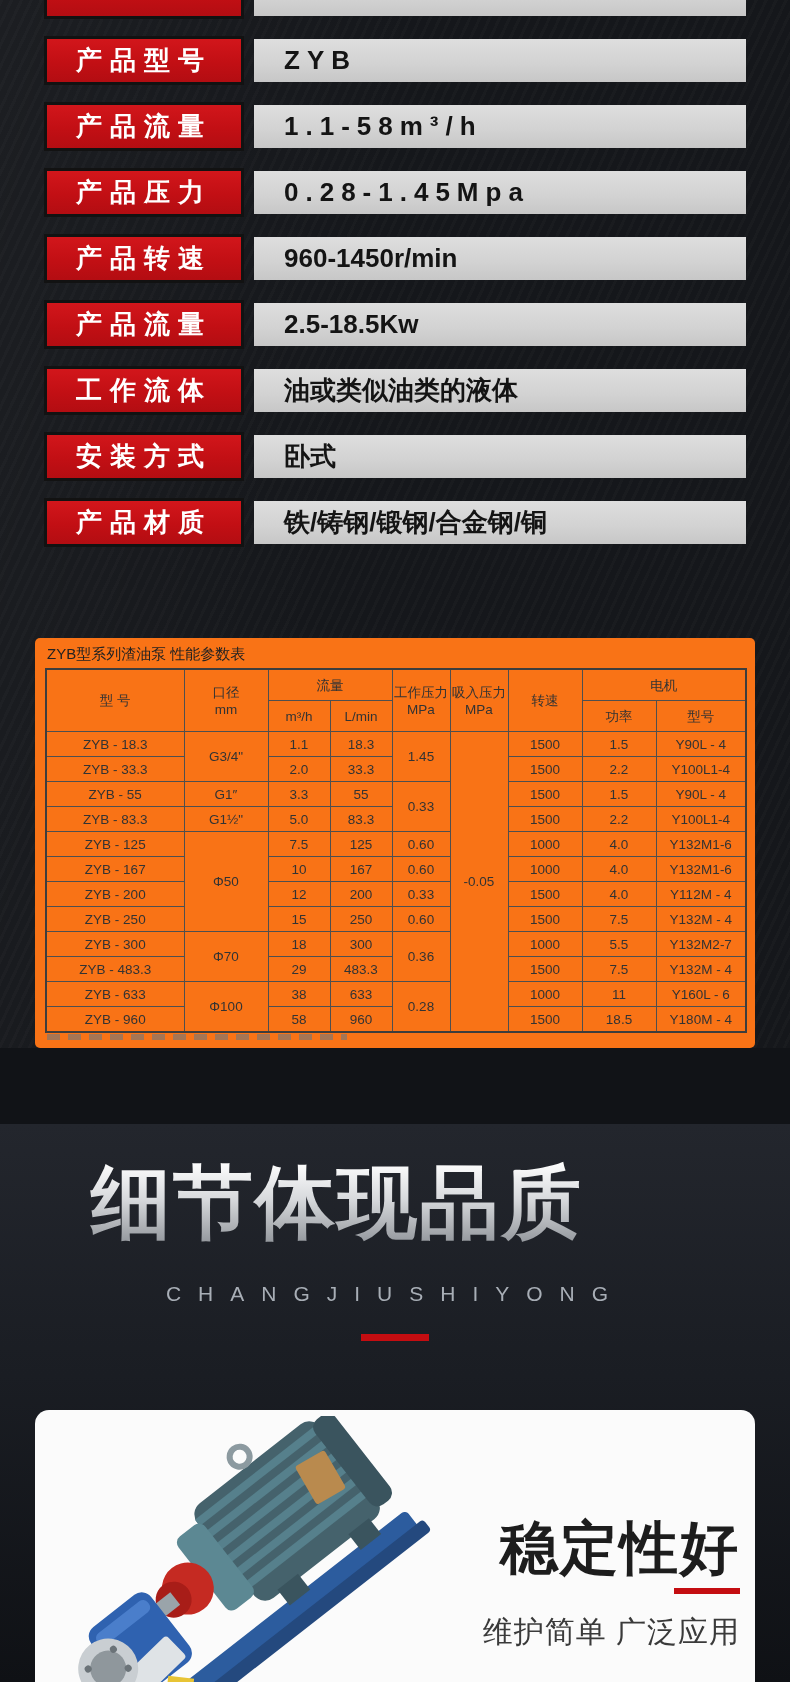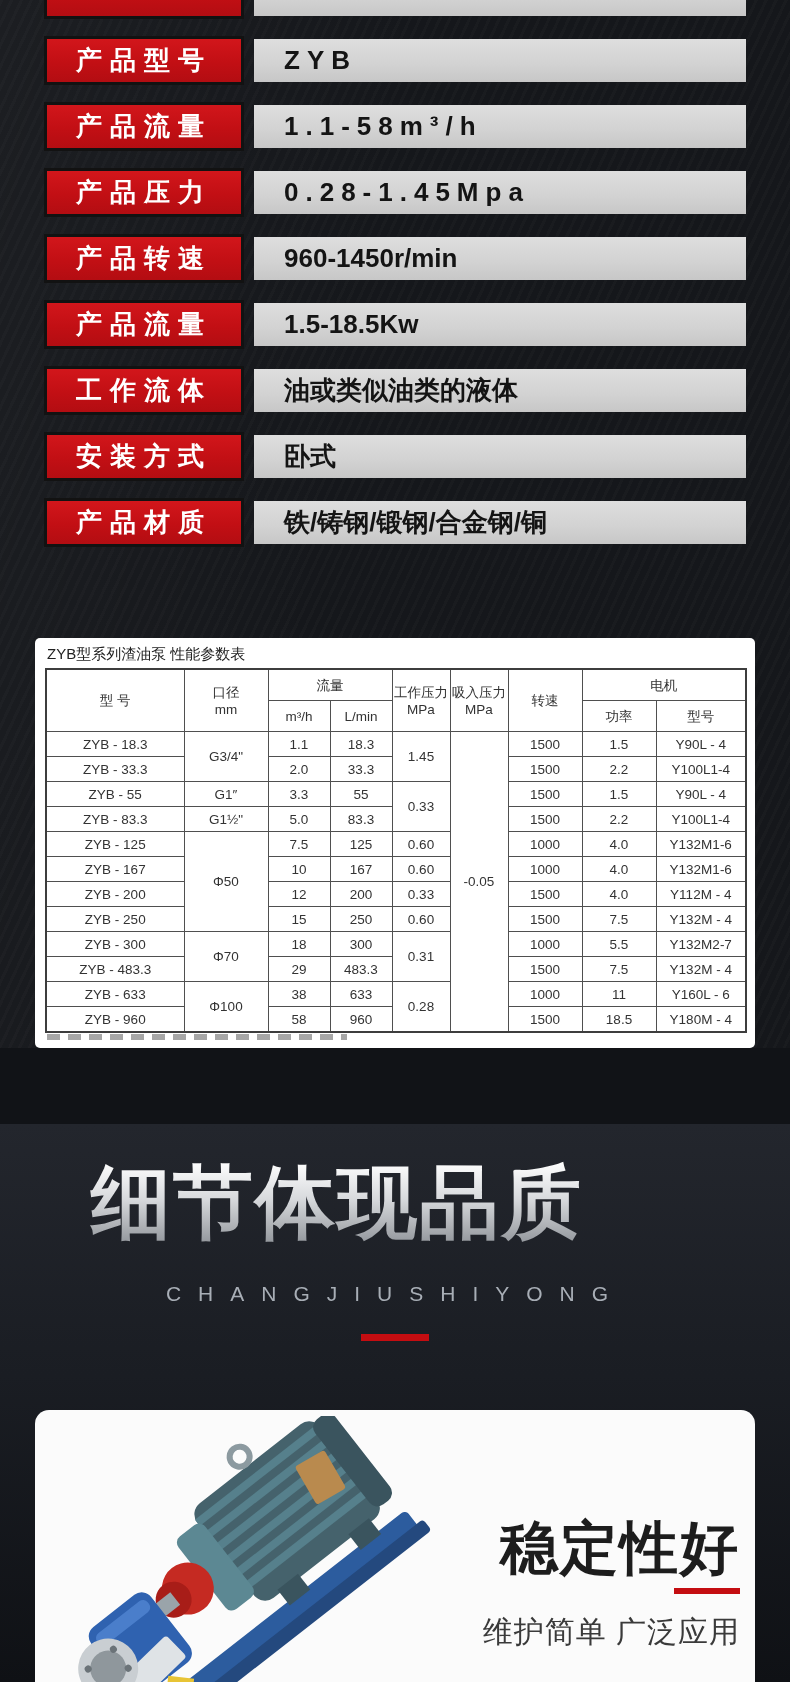--- a/index.html
+++ b/index.html
@@ -31,21 +31,21 @@
     flex:1;margin-left:10px;margin-top:3px;height:43px;
     background:linear-gradient(180deg,#dedede 0%,#d2d2d2 60%,#c7c7c7 100%);
     color:#141414;font-size:26px;font-weight:bold;
     display:flex;align-items:center;padding-left:30px;
   }
   .spec-value.spaced{letter-spacing:7px;}
 
   
   .table-panel{
     position:absolute;left:35px;top:638px;width:720px;height:410px;
-    background:#ffffff;border-radius:5px;overflow:hidden;
+    background:#f97316;border-radius:5px;overflow:hidden;
   }
   .table-title{position:absolute;left:12px;top:7px;font-size:15px;color:#222;}
   .param-table{
     position:absolute;left:10px;top:30px;border-collapse:collapse;table-layout:fixed;width:700px;
   }
   .param-table td,.param-table th{
     border:1px solid #4f4f4f;color:#333;font-weight:normal;
     text-align:center;vertical-align:middle;font-size:13.5px;
     white-space:pre-line;line-height:17px;padding:0;
   }
@@ -118,21 +118,21 @@
       <div class="spec-row">
         <div class="spec-label">产品压力</div>
         <div class="spec-value spaced">0.28-1.45Mpa</div>
       </div>
       <div class="spec-row">
         <div class="spec-label">产品转速</div>
         <div class="spec-value">960-1450r/min</div>
       </div>
       <div class="spec-row">
         <div class="spec-label">产品流量</div>
-        <div class="spec-value">1.5-18.5Kw</div>
+        <div class="spec-value">2.5-18.5Kw</div>
       </div>
       <div class="spec-row">
         <div class="spec-label">工作流体</div>
         <div class="spec-value">油或类似油类的液体</div>
       </div>
       <div class="spec-row">
         <div class="spec-label">安装方式</div>
         <div class="spec-value">卧式</div>
       </div>
       <div class="spec-row">
@@ -250,21 +250,21 @@
           <td>0.60</td>
           <td>1500</td>
           <td>7.5</td>
           <td>Y132M - 4</td>
         </tr>
         <tr>
           <td>ZYB - 300</td>
           <td rowspan="2">Φ70</td>
           <td>18</td>
           <td>300</td>
-          <td rowspan="2">0.31</td>
+          <td rowspan="2">0.36</td>
           <td>1000</td>
           <td>5.5</td>
           <td>Y132M2-7</td>
         </tr>
         <tr>
           <td>ZYB - 483.3</td>
           <td>29</td>
           <td>483.3</td>
           <td>1500</td>
           <td>7.5</td>

